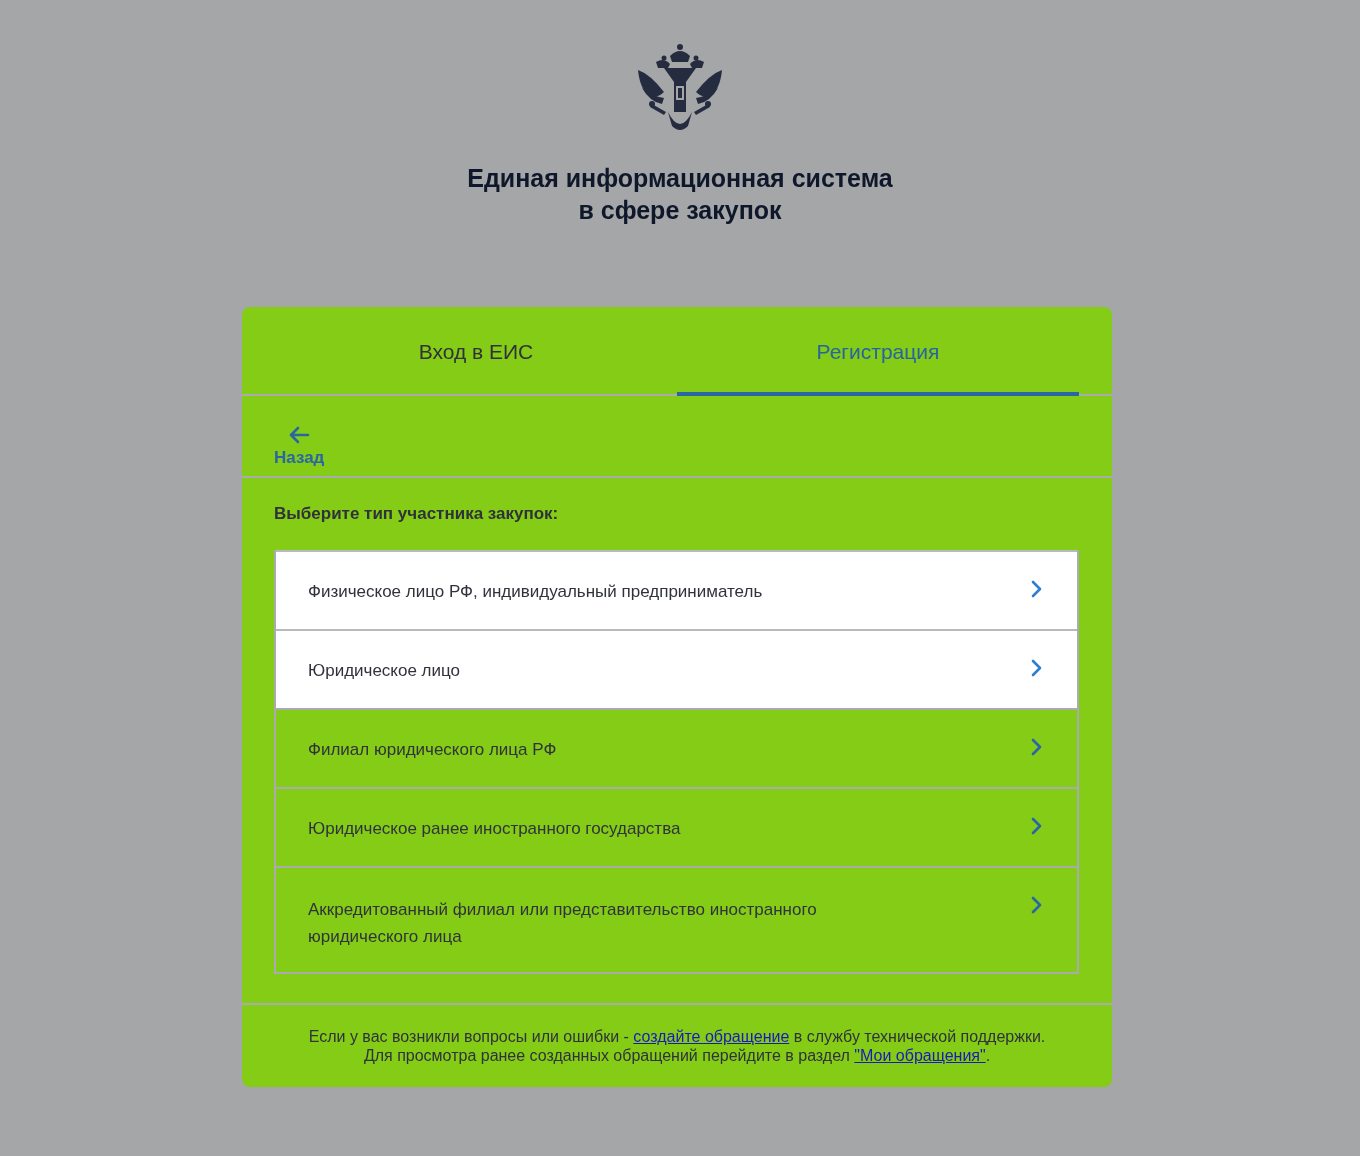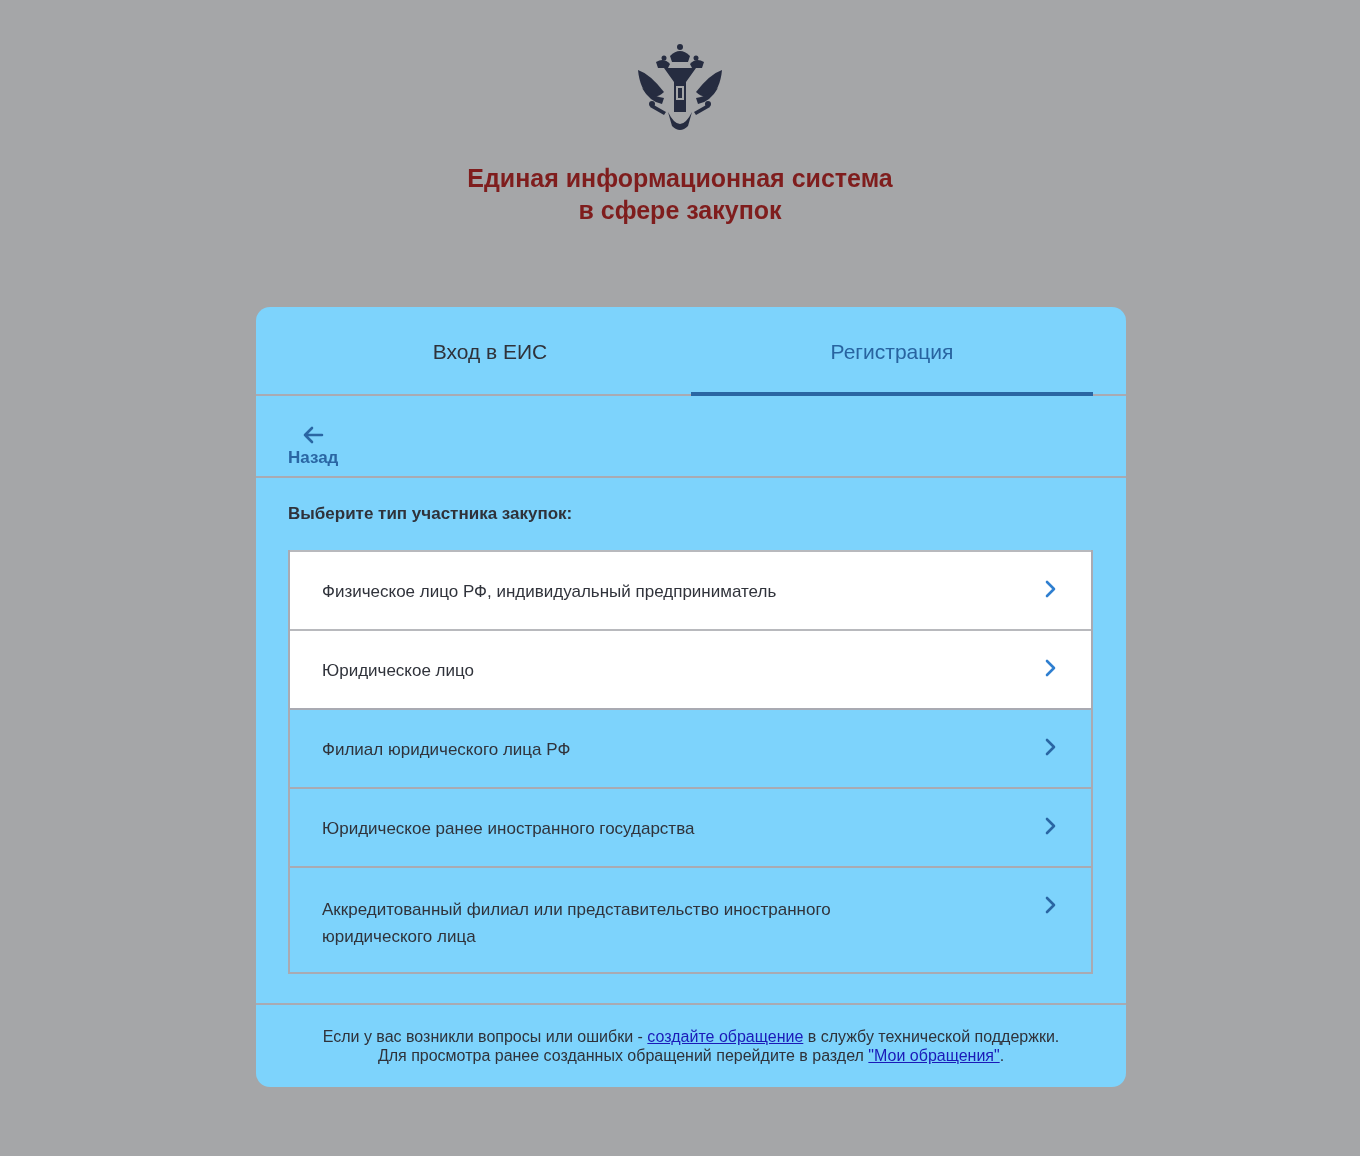--- a/index.html
+++ b/index.html
@@ -9,27 +9,27 @@
       font-family: "Liberation Sans", "DejaVu Sans", sans-serif;
       overflow: hidden;
     }
     .page { position: relative; width: 1360px; height: 1156px; }
 
     .emblem {
       position: absolute; left: 634px; top: 42px; width: 92px; height: 90px;
     }
     .site-title {
       position: absolute; left: 380px; top: 162px; width: 600px;
-      text-align: center; color: #7f1d1d;
+      text-align: center; color: #0f172a;
       font-size: 25px; font-weight: bold; line-height: 32px;
     }
 
     .card {
-      position: absolute; left: 256px; top: 307px; width: 870px; height: 780px;
-      background: #7dd3fc; border-radius: 14px;
+      position: absolute; left: 242px; top: 307px; width: 870px; height: 780px;
+      background: #84cc16; border-radius: 8px;
     }
 
     .tabs {
       position: absolute; left: 0; top: 0; width: 870px; height: 89px;
       border-bottom: 2px solid #a9aab2;
     }
     .tab {
       position: absolute; top: 0; height: 89px;
       display: flex; align-items: center; justify-content: center;
       font-size: 21px; cursor: pointer;

